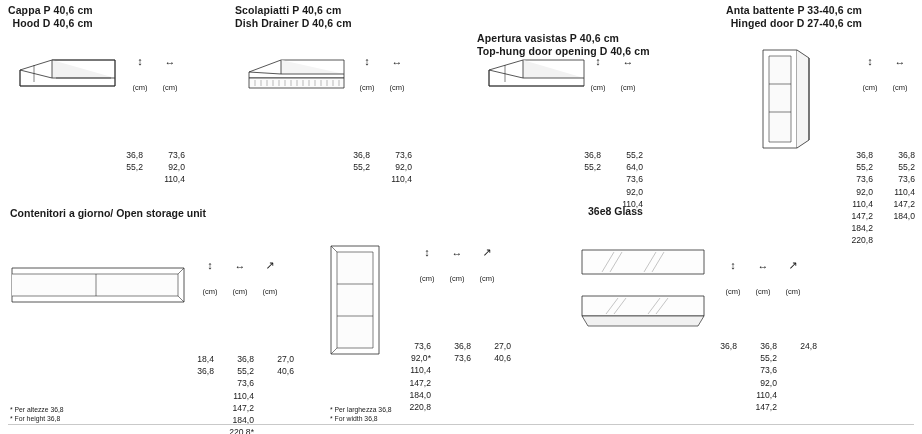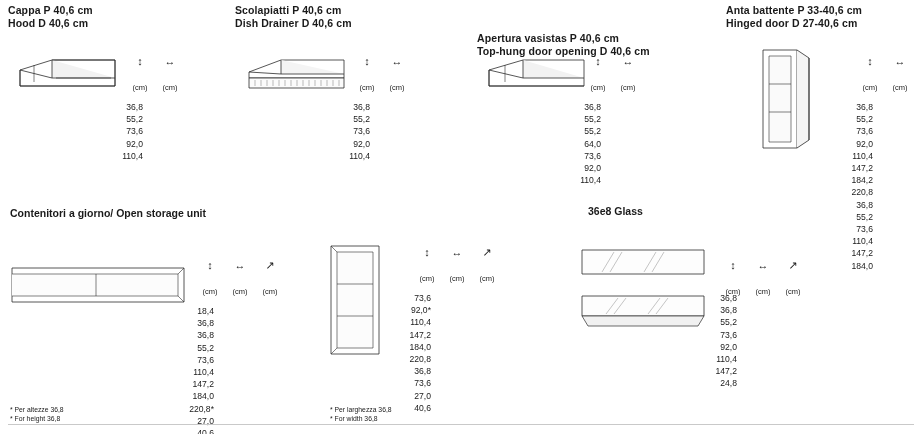--- a/index.html
+++ b/index.html
@@ -25,20 +25,21 @@
   }
   .title {
     font-size: 10.5px;
     font-weight: bold;
     line-height: 13px;
     letter-spacing: 0.1px;
     white-space: nowrap;
   }
   .title .ln2 {
     display: block;
+    text-align: right;
   }
   .section-title {
     font-size: 10.5px;
     font-weight: bold;
     line-height: 13px;
     white-space: nowrap;
   }
   .col {
     display: flex;
     flex-direction: column;
@@ -69,22 +70,23 @@
     white-space: pre;
   }
   .numcol {
     width: 30px;
     display: flex;
     flex-direction: column;
     align-items: flex-end;
   }
   .numgroup {
     display: flex;
-    flex-direction: column;
+    flex-direction: row;
     align-items: flex-start;
+    margin-top: 48px;
   }
   .hdr-nums {
     display: flex;
     flex-direction: row;
   }
   .footnote {
     font-size: 6.8px;
     line-height: 9px;
     color: #1a1a1a;
     white-space: pre-line;

